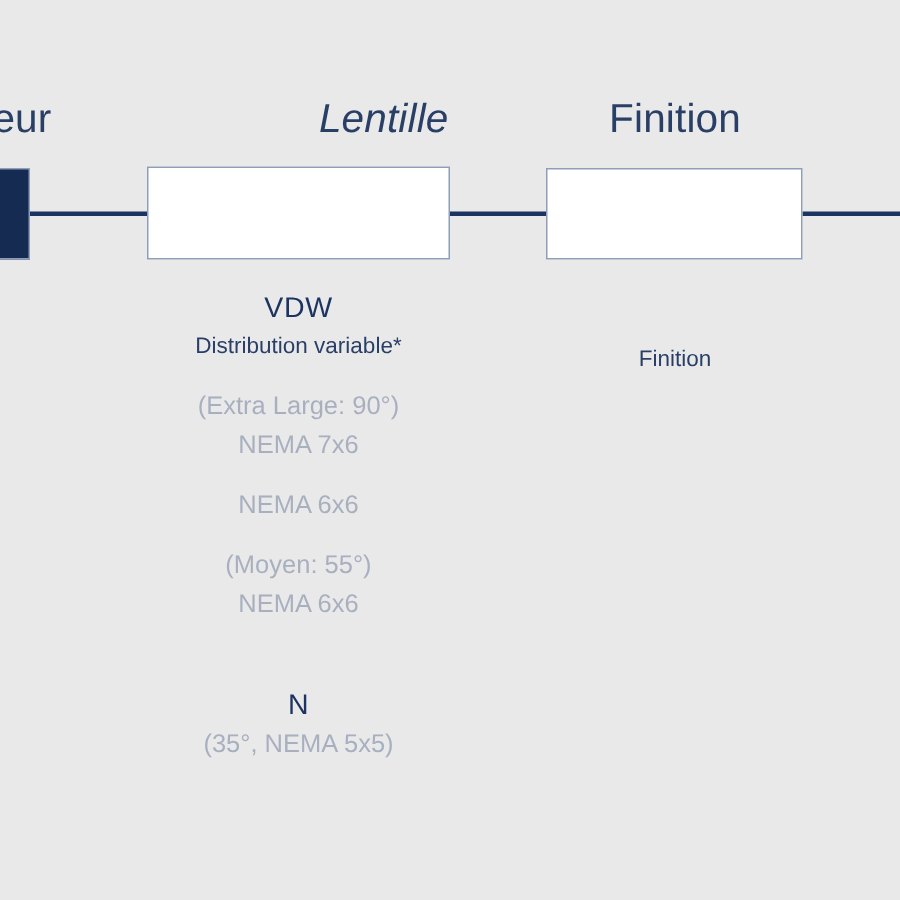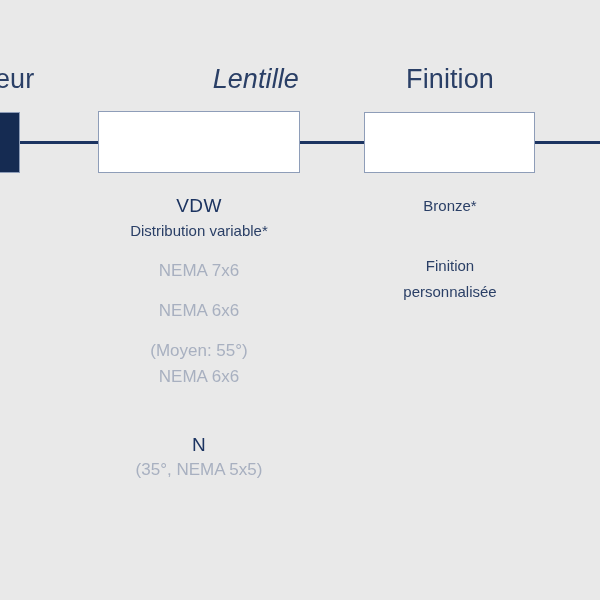--- a/index.html
+++ b/index.html
@@ -152,20 +152,21 @@
   <div class="node node-lentille"></div>
 
   <div class="options opt-lentille">
 
     <div class="opt-group">
       <div class="opt-code">VDW</div>
       <div class="opt-name">Distribution variable*</div>
 
       <div class="spacer-md"></div>
 
+      <div class="opt-detail">(Extra Large: 90°)</div>
       <div class="opt-detail">NEMA 7x6</div>
 
       <div class="spacer-md"></div>
 
       <div class="opt-detail">NEMA 6x6</div>
 
       <div class="spacer-md"></div>
 
       <div class="opt-detail">(Moyen: 55°)</div>
       <div class="opt-detail">NEMA 6x6</div>
@@ -180,25 +181,23 @@
 
   </div>
 
   <div class="col-header h-finition">Finition</div>
 
   <div class="node node-finition"></div>
 
   <div class="options opt-finition">
 
     <div class="opt-group">
-      <div class="opt-name">Bronze*</div>
     </div>
 
     <div class="spacer-lg"></div>
 
     <div class="opt-group">
       <div class="opt-name">Finition</div>
-      <div class="opt-name">personnalisée</div>
     </div>
 
   </div>
 
 </div>
 
 </body></html>

